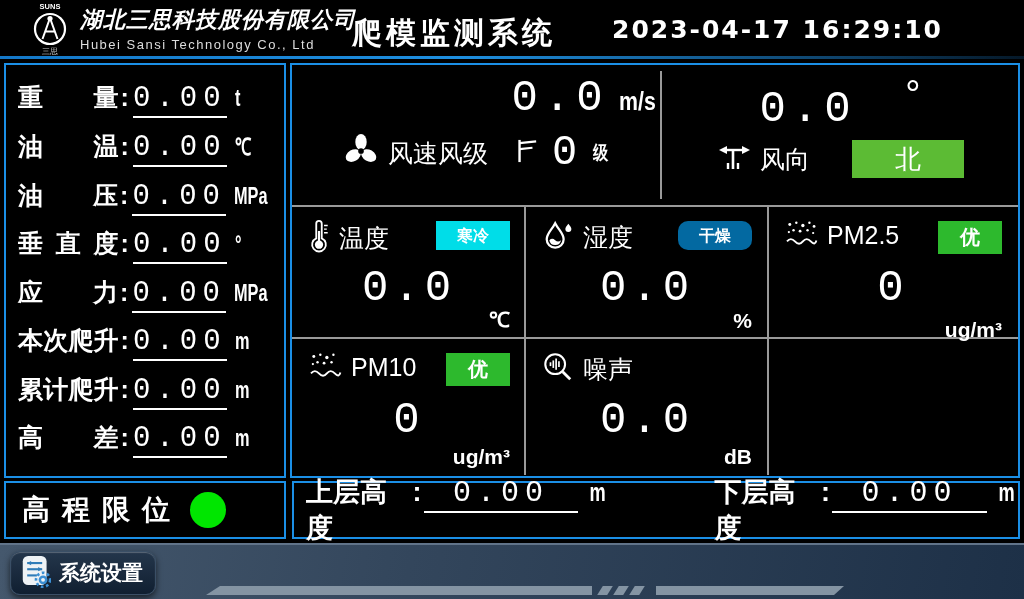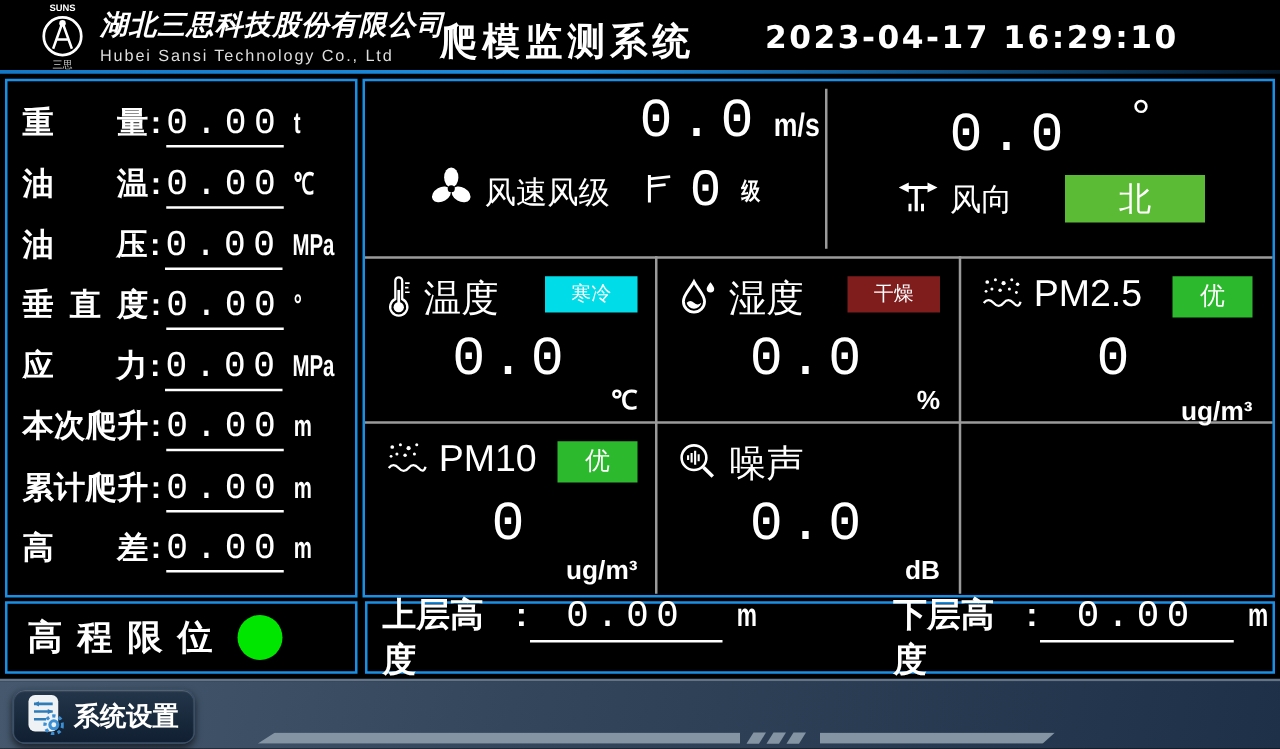--- a/index.html
+++ b/index.html
@@ -55,25 +55,25 @@
   .wind-line2 { margin-top:6px; display:flex; align-items:center; justify-content:center; }
   .wind-label { font-size:25px; margin-left:8px; }
   .wind-lvl { font-size:42px; margin-left:14px; }
   .lvl-unit { font-size:19px; font-weight:bold; margin-left:14px; display:inline-block; transform:scaleX(.8); }
   .deg { font-size:38px; margin-left:44px; vertical-align:14px; }
   .badge-north { width:112px; height:38px; line-height:38px; background:#5cbb34; color:#fff;
     font-size:26px; text-align:center; margin-left:42px; }
 
   .cell { position:absolute; }
   .cell-head { position:absolute; left:14px; top:12px; display:flex; align-items:center; }
-  .cell-label { font-size:30px; margin-left:9px; }
+  .cell-label { font-size:25px; margin-left:9px; }
   .badge { position:absolute; top:14px; right:14px; width:74px; height:29px; line-height:29px;
-    font-size:16px; font-weight:normal; text-align:center; color:#fff; }
+    font-size:16px; font-weight:bold; text-align:center; color:#fff; }
   .badge.cold { background:#00dde8; }
-  .badge.dry  { background:#7f1d1d; }
+  .badge.dry  { background:#0369a1;border-radius:10px; }
   .badge.good { background:#2db92d; width:64px; height:33px; line-height:33px; font-size:20px; }
   .cell-value { position:absolute; left:0; right:0; top:56px; text-align:center;
     font-size:44px; letter-spacing:5px; }
   .cell-unit { position:absolute; right:14px; bottom:4px; font-size:21px; font-weight:bold; }
 
   
   .heights-panel { left:292px; top:481px; width:728px; height:58px;
     display:flex; align-items:center; padding-left:12px;gap:35px; }
   .hgroup { display:flex; align-items:baseline; }
   .hgroup.second { margin-left:70px; }

